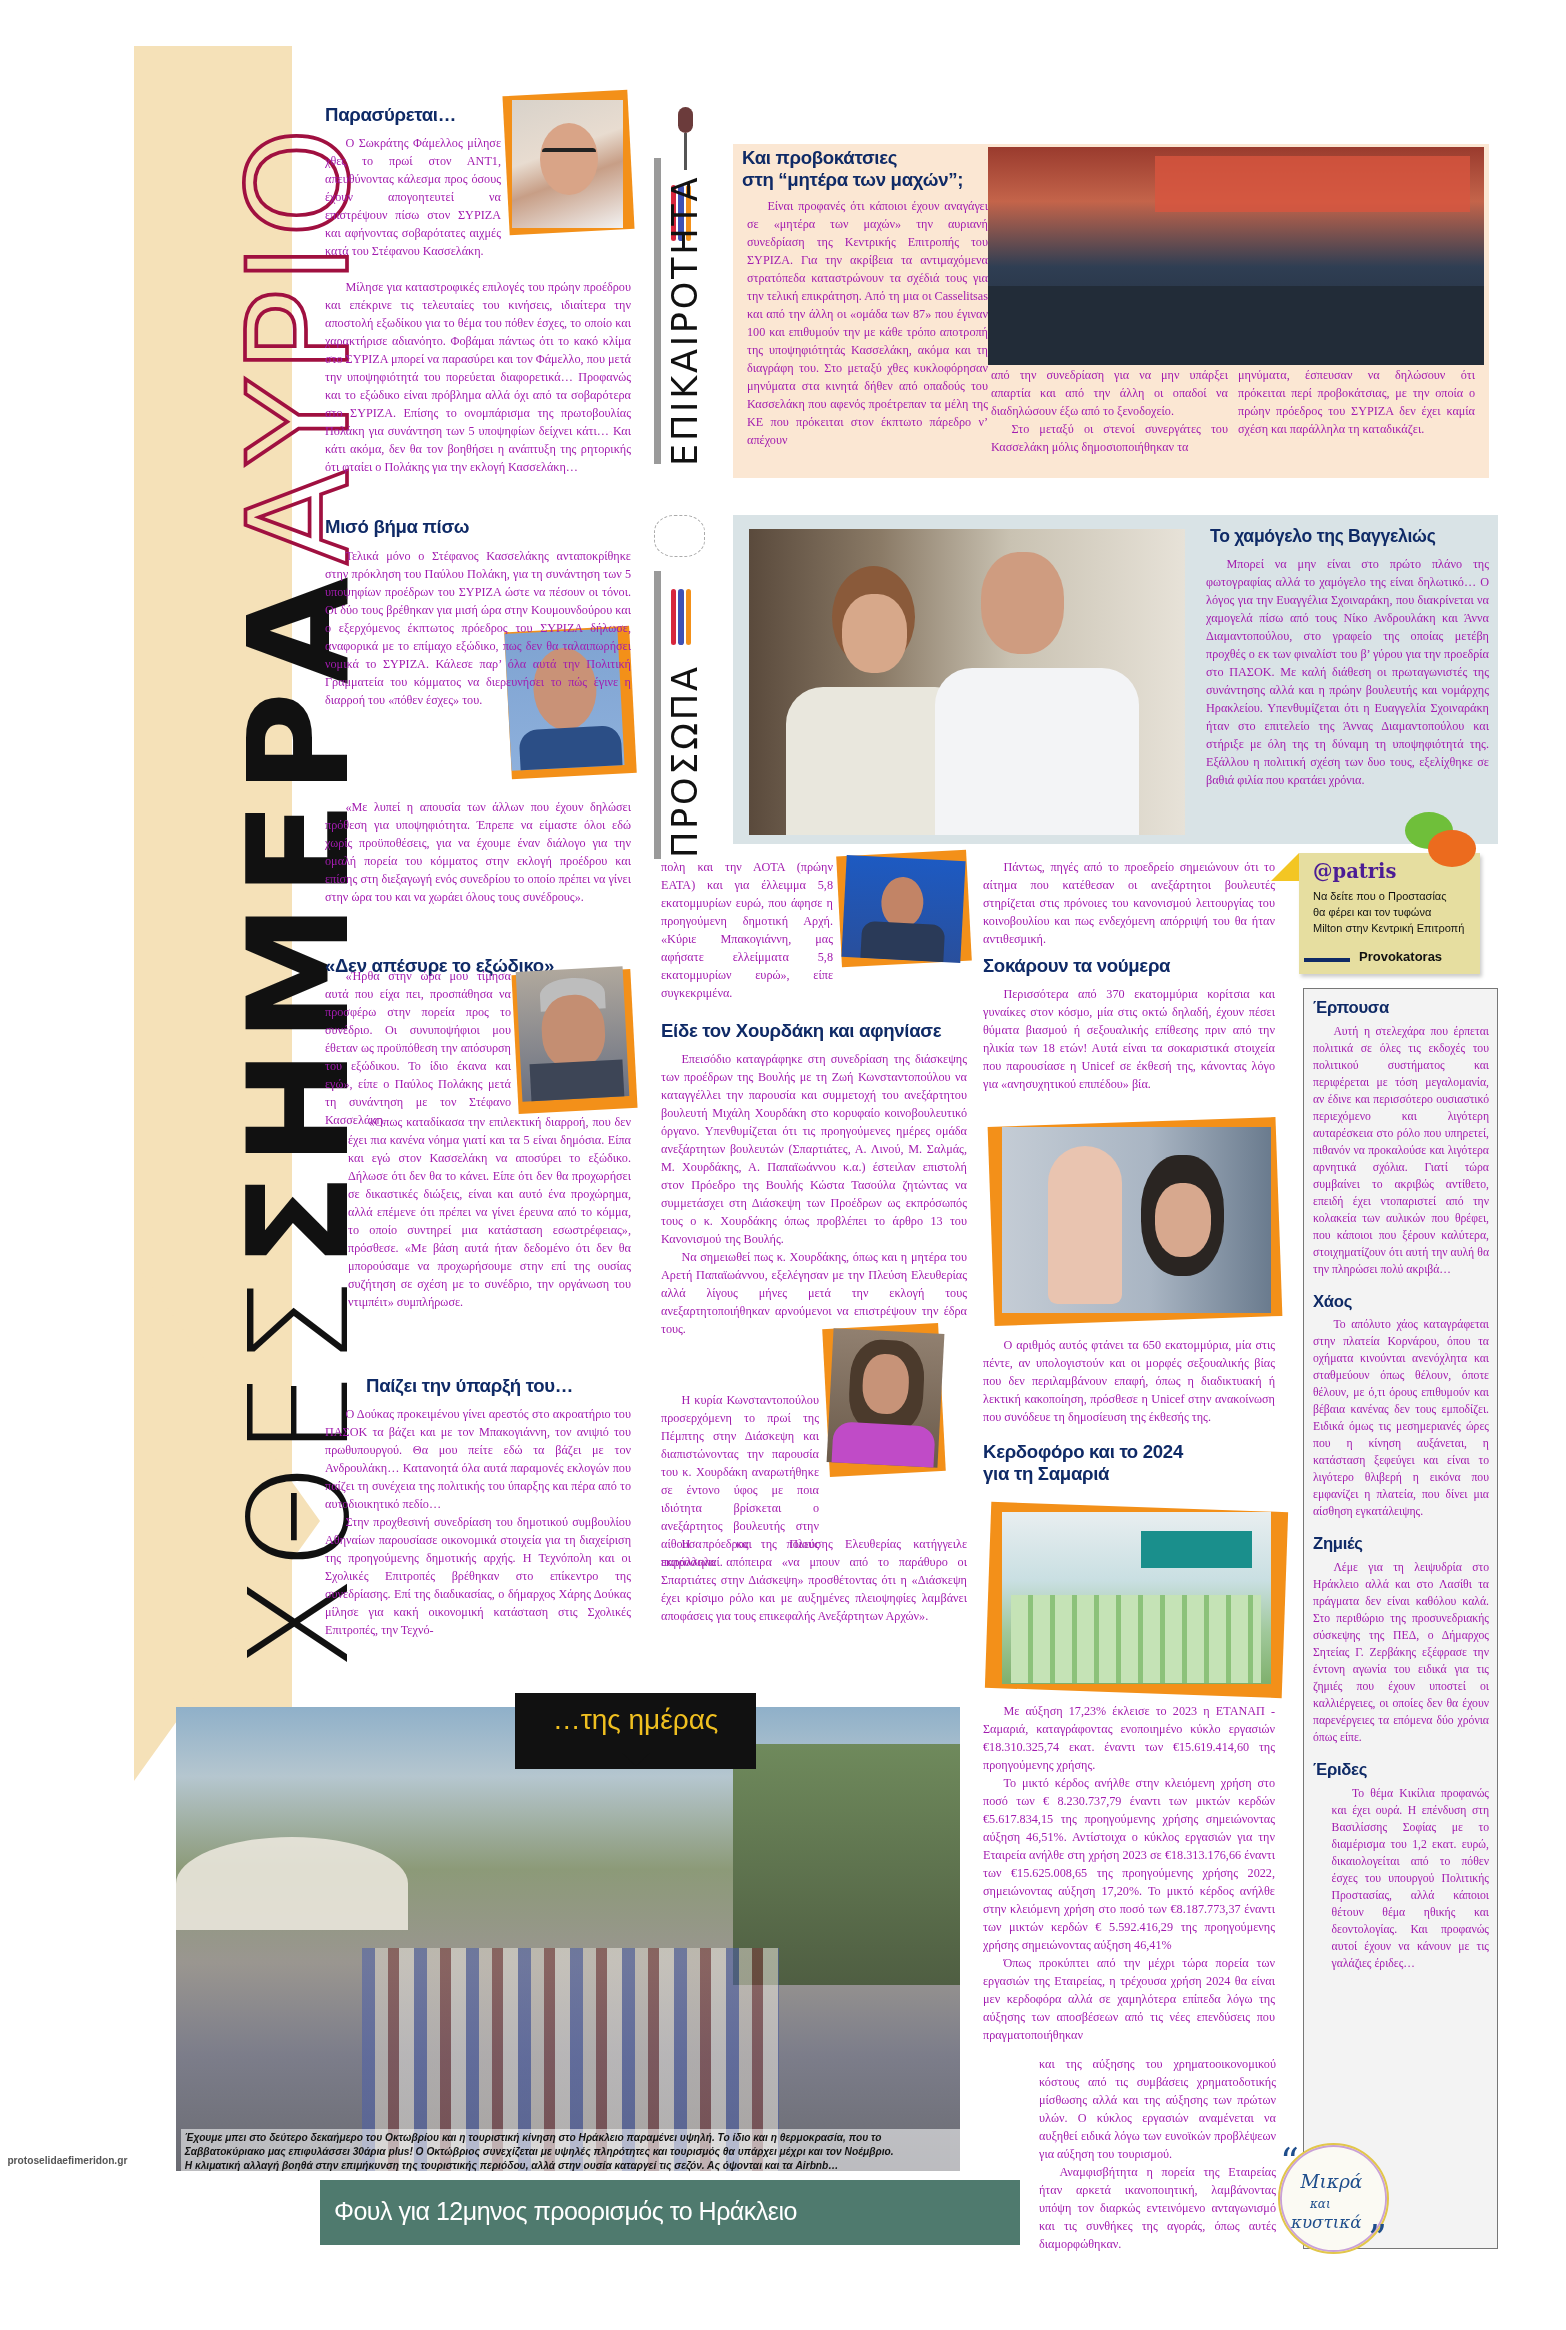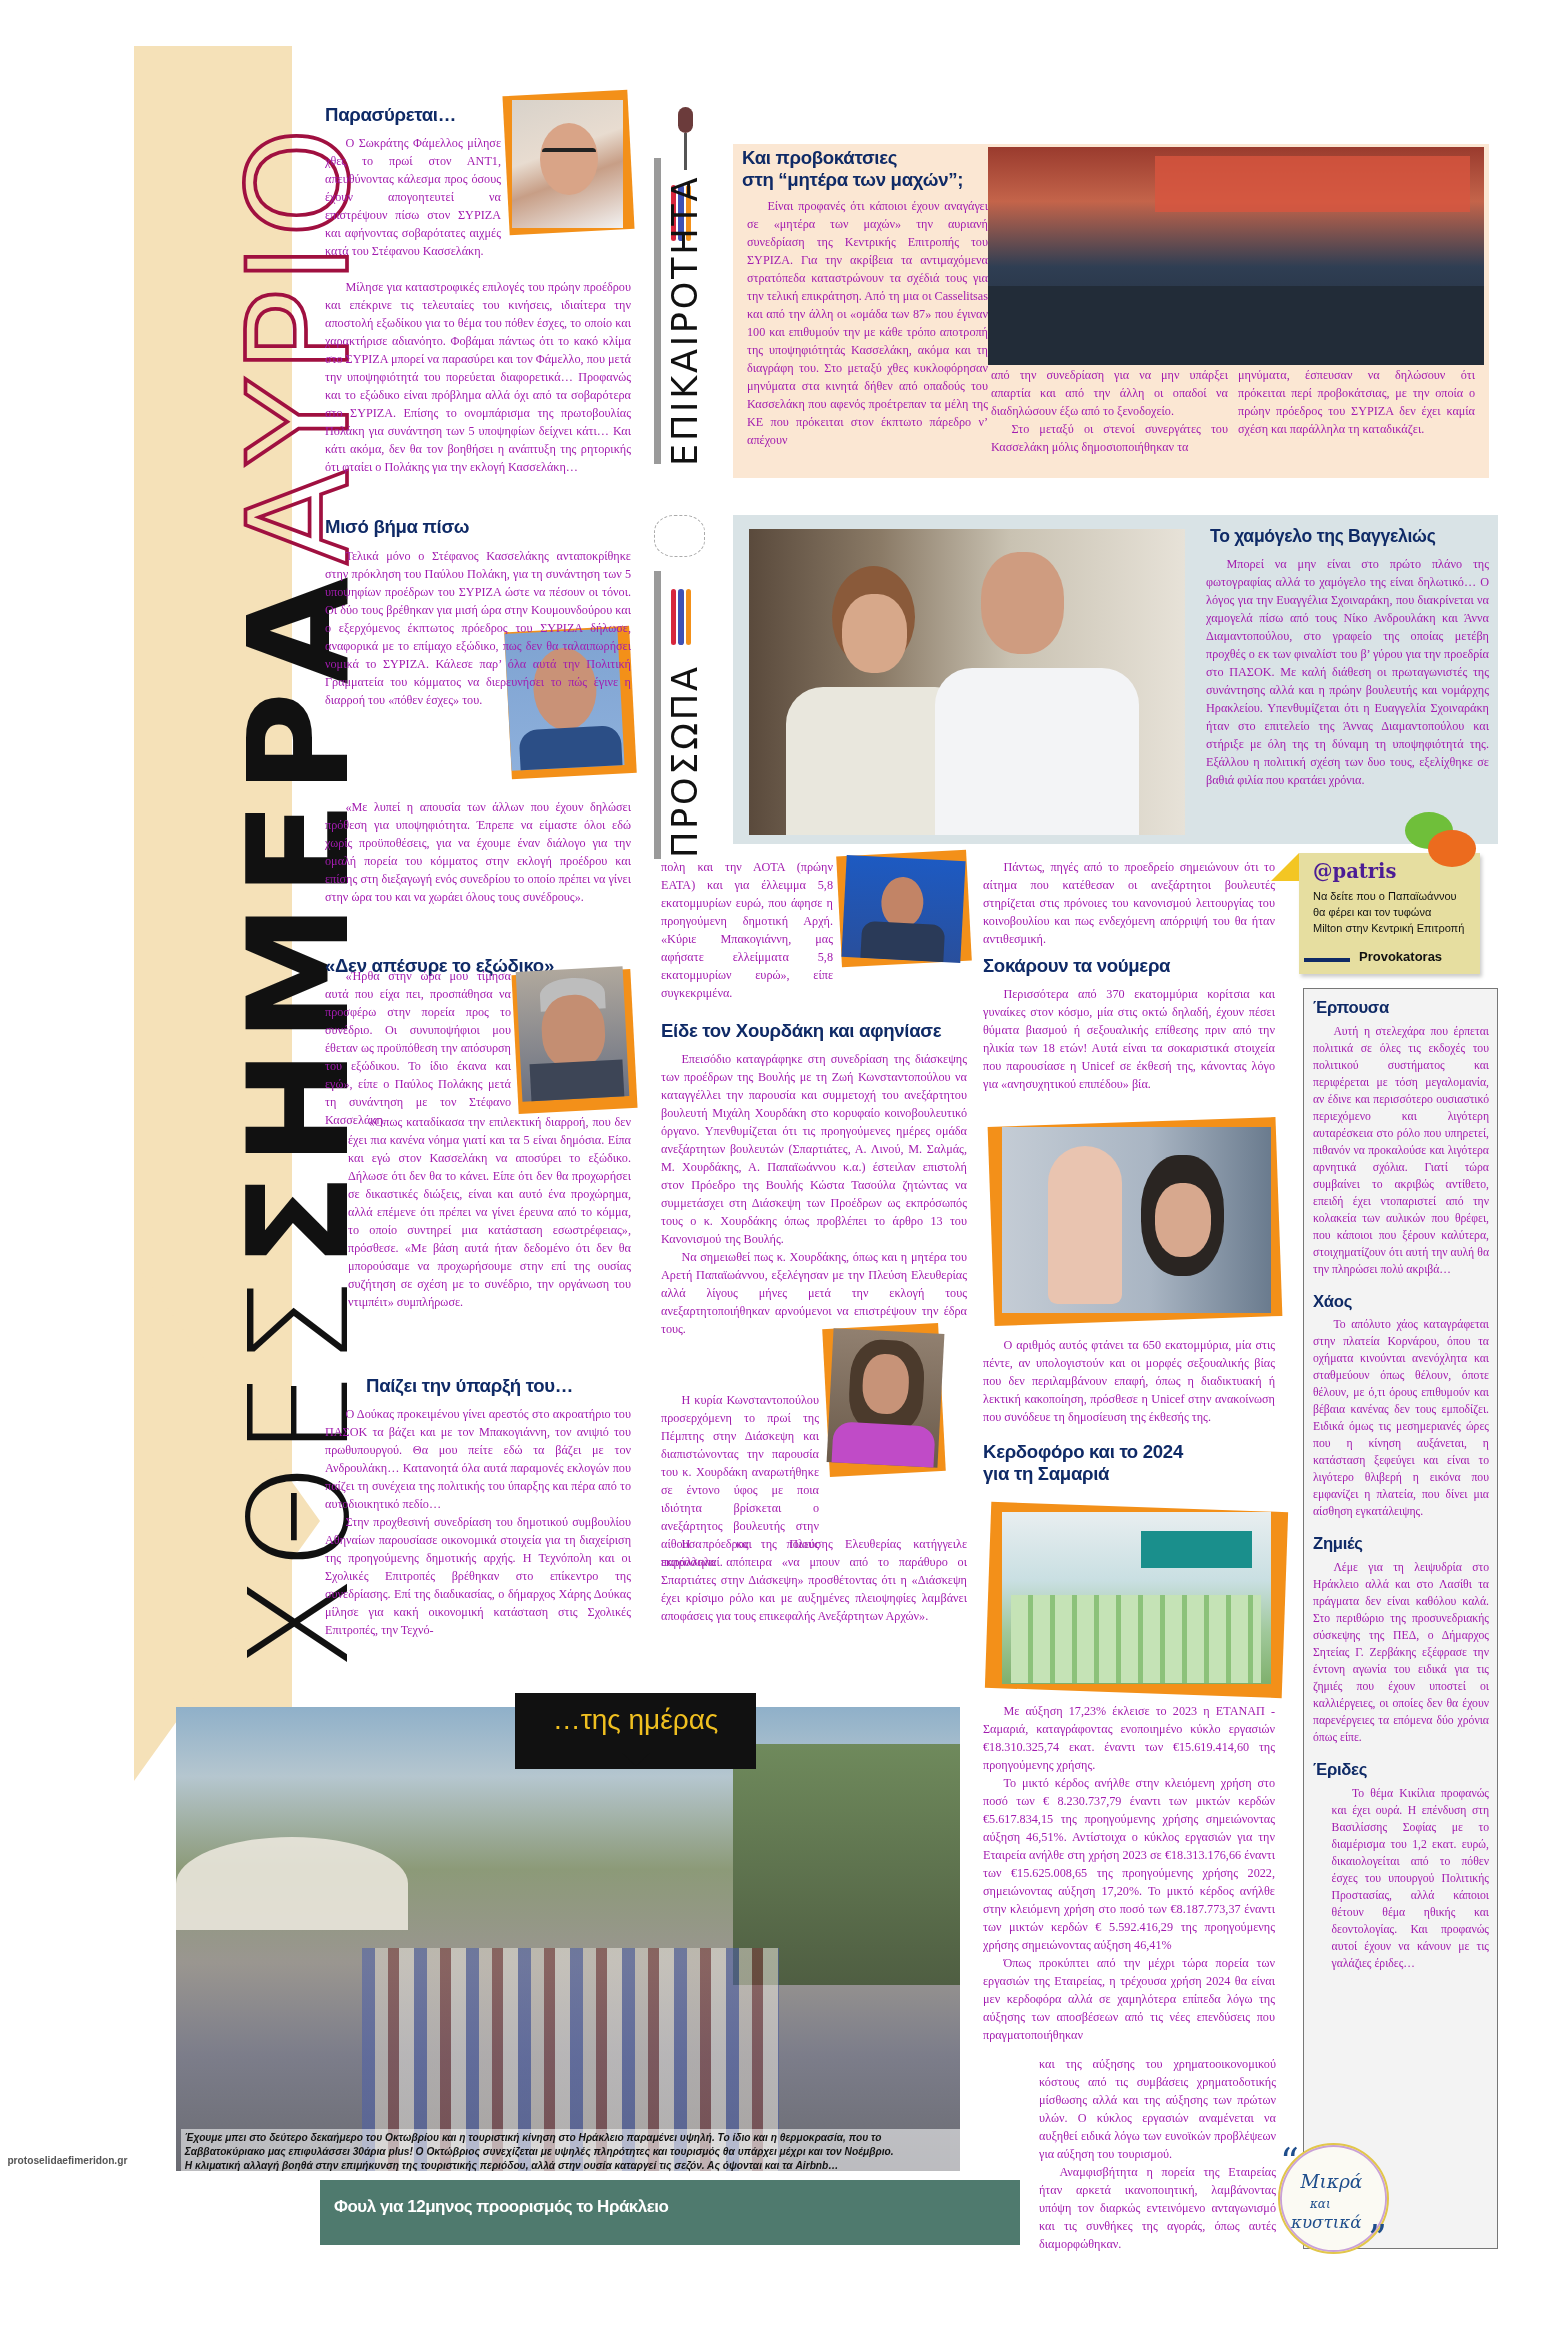--- a/index.html
+++ b/index.html
@@ -154,21 +154,21 @@
 <div class="abs" id="vangelio-box"></div>
 <div class="abs headline" style="left:1210px;top:525px;width:283px;font-size:17.6px;">Το χαμόγελο της Βαγγελιώς</div>
 <div class="abs body-text" style="left:1206px;top:555px;width:283px;">
   <p>Μπορεί να μην είναι στο πρώτο πλάνο της φωτογραφίας αλλά το χαμόγελο της είναι δηλωτικό… Ο λόγος για την Ευαγγέλια Σχοιναράκη, που διακρίνεται να χαμογελά πίσω από τους Νίκο Ανδρουλάκη και Άννα Διαμαντοπούλου, στο γραφείο της οποίας μετέβη προχθές ο εκ των φιναλίστ του β’ γύρου για την προεδρία στο ΠΑΣΟΚ. Με καλή διάθεση οι πρωταγωνιστές της συνάντησης αλλά και η πρώην βουλευτής και νομάρχης Ηρακλείου. Υπενθυμίζεται ότι η Ευαγγελία Σχοιναράκη ήταν στο επιτελείο της Άννας Διαμαντοπούλου και στήριξε με όλη της τη δύναμη τη υποψηφιότητά της. Εξάλλου η πολιτική σχέση των δυο τους, εξελίχθηκε σε βαθιά φιλία που κρατάει χρόνια.</p>
 </div>
 
 <div class="abs" id="patris-box">
   <div style="position:absolute;left:-28px;top:0;width:0;height:0;border-right:28px solid #f3c623;border-top:28px solid transparent;"></div>
   <div style="position:absolute;left:14px;top:7.4px;font-family:'DejaVu Serif',serif;font-weight:bold;font-size:19.5px;color:#4c1d95;">@patris</div>
   <div style="position:absolute;left:14px;top:35px;width:162px;font-family:'Liberation Sans',sans-serif;font-size:11px;line-height:16px;color:#111;">
-    <div>Να δείτε που ο Παπαϊωάννου</div>
+    <div>Να δείτε που ο Προστασίας</div>
     <div>θα φέρει και τον τυφώνα</div>
     <div>Milton στην Κεντρική Επιτροπή</div>
   </div>
   <div style="position:absolute;left:4.6px;top:105px;width:46px;height:3.7px;background:#0f2a66;"></div>
   <div style="position:absolute;left:60px;top:96px;font-family:'Liberation Sans',sans-serif;font-weight:bold;font-size:13px;color:#111;">Provokatoras</div>
 </div>
 <div class="abs" style="left:1405px;top:812px;width:48px;height:37px;border-radius:50%;background:#6fbf3a;"></div>
 <div class="abs" style="left:1428px;top:830px;width:48px;height:37px;border-radius:50%;background:#ec6b1e;"></div>
 
 <div class="orange-frame" style="left:839px;top:853px;width:130px;height:111px;"></div>
@@ -271,15 +271,15 @@
   <div style="position:absolute;left:0;top:11px;width:241px;text-align:center;font-family:'Liberation Sans',sans-serif;font-size:28px;color:#f0c020;">…της ημέρας</div>
   <div style="position:absolute;left:107px;top:60px;width:0;height:0;border-left:14px solid transparent;border-right:14px solid transparent;border-top:13px solid #111;"></div>
 </div>
 <div class="abs caption-strip" style="left:181px;top:2129px;width:779px;background:rgba(255,255,255,0.55);padding:1.9px 3.7px;">
   <div>Έχουμε μπει στο δεύτερο δεκαήμερο του Οκτωβρίου και η τουριστική κίνηση στο Ηράκλειο παραμένει υψηλή. Το ίδιο και η θερμοκρασία, που το</div>
   <div>Σαββατοκύριακο μας επιφυλάσσει 30άρια plus! Ο Οκτώβριος συνεχίζεται με υψηλές πληρότητες και τουρισμός θα υπάρχει μέχρι και τον Νοέμβριο.</div>
   <div>Η κλιματική αλλαγή βοηθά στην επιμήκυνση της τουριστικής περιόδου, αλλά στην ουσία καταργεί τις σεζόν. Ας όψονται και τα Airbnb…</div>
 </div>
 <div class="abs" style="left:4.6px;top:2154px;font-family:'Liberation Sans',sans-serif;font-weight:bold;font-size:10.2px;color:#555;background:#fff;padding:0.9px 2.8px;">protoselidaefimeridon.gr</div>
 <div class="abs" style="left:320px;top:2180px;width:700px;height:65px;background:#4f7a6e;">
-  <div style="position:absolute;left:14px;top:16.7px;font-family:'Liberation Sans',sans-serif;font-weight:bold;font-size:17px;color:#fff;letter-spacing:-0.5px;">Φουλ για 12μηνος προορισμός το Ηράκλειο</div>
+  <div style="position:absolute;left:14px;top:16.7px;font-family:'Liberation Sans',sans-serif;font-weight:normal;font-size:25px;color:#fff;letter-spacing:-0.5px;">Φουλ για 12μηνος προορισμός το Ηράκλειο</div>
 </div>
 
 
 </body></html>

